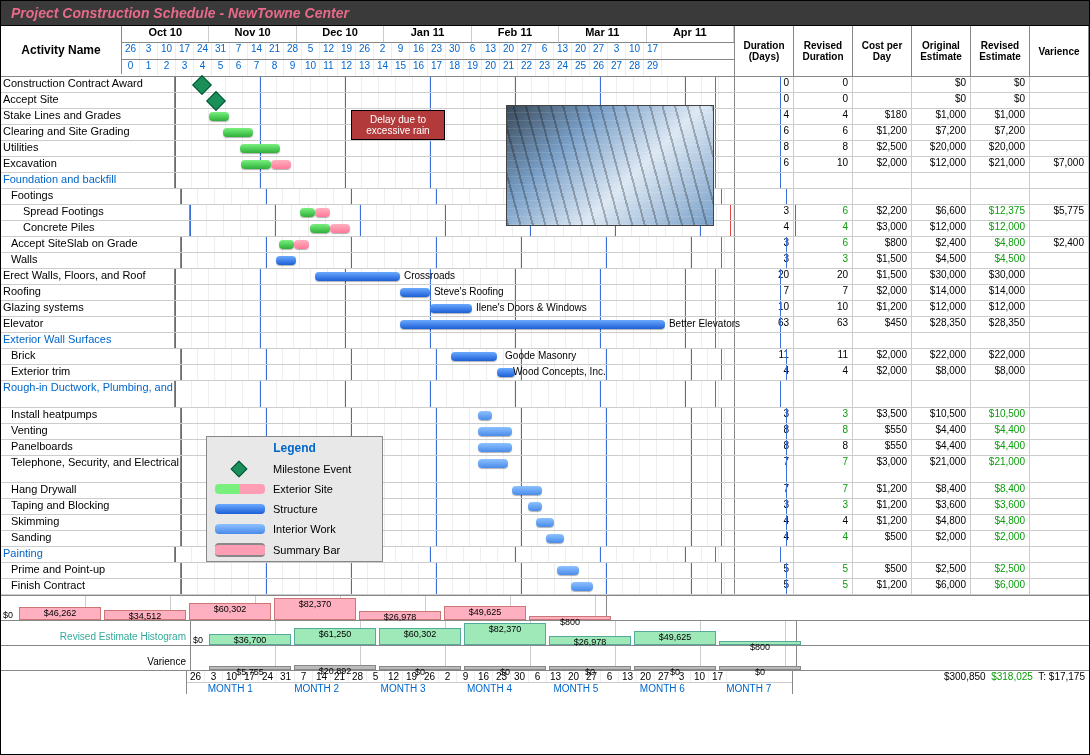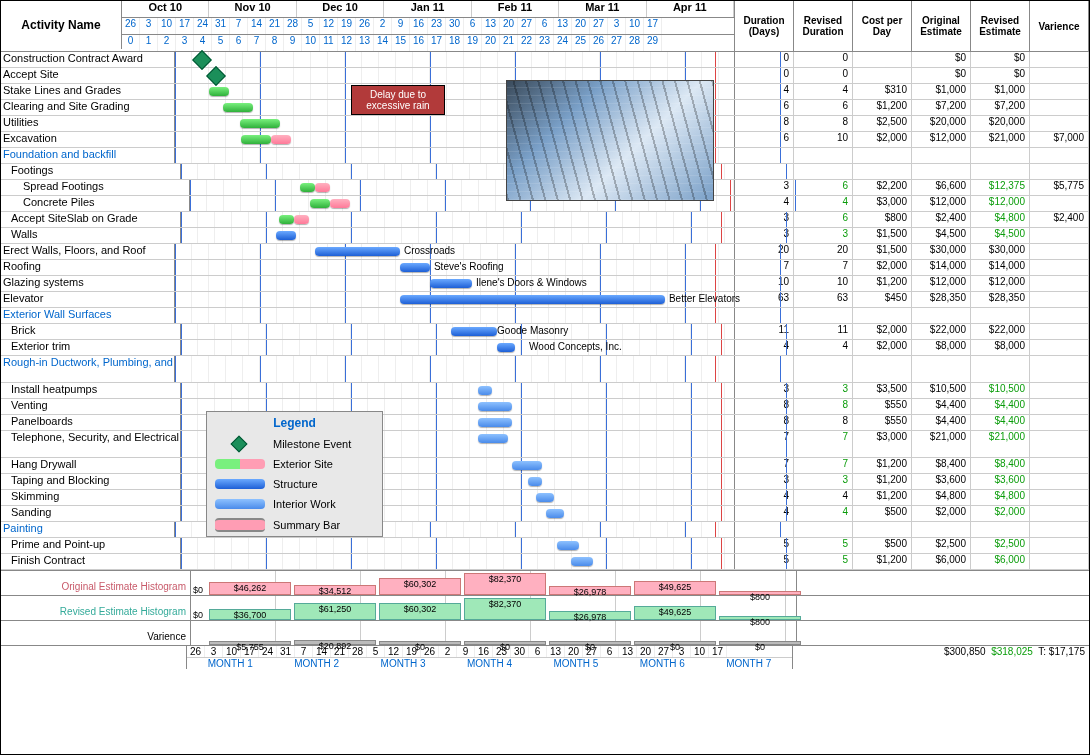--- a/index.html
+++ b/index.html
@@ -61,20 +61,21 @@
   .footer .ft{width:605px;border-right:1px solid #888}
   .footer .fr{flex:1;text-align:right;padding-right:4px}
   .scaleRow{display:flex}
   .scell{width:17px;text-align:center;border-right:1px solid #eee}
   .mlabel{flex:1;text-align:center;color:#0066cc}
 </style>
 </head>
 <body>
 
 <div class="wrap">
+  <div class="titlebar">Project Construction Schedule - NewTowne Center</div>
 
   <div class="hdr">
     <div class="colActivity">Activity Name</div>
     <div class="timeline">
       <div class="months" id="months">
           <div class="mo" style="width: 85px;">Oct  10</div>
           <div class="mo" style="width: 85px;">Nov  10</div>
           <div class="mo" style="width: 85px;">Dec  10</div>
           <div class="mo" style="width: 85px;">Jan  11</div>
           <div class="mo" style="width: 85px;">Feb  11</div>
@@ -217,21 +218,21 @@
             <div class="major" style="left: 340px;"></div>
             <div class="major" style="left: 425px;"></div>
             <div class="major" style="left: 510px;"></div>
             <div class="major" style="left: 605px;"></div>
             <div class="major" style="left: 540px; background: rgb(221, 68, 68);"></div>
             <div class="bar bExt" style="left: 34px; width: 20px;"></div>
           </div>
           <div class="nums">
             <div class="c dur">4</div>
             <div class="c rev">4</div>
-            <div class="c cpd">$310</div>
+            <div class="c cpd">$180</div>
             <div class="c oe">$1,000</div>
             <div class="c re">$1,000</div>
             <div class="c var"></div>
           </div>
         </div>
         <div class="row">
           <div class="act">Clearing and Site Grading</div>
           <div class="gantt">
             <div class="grid"></div>
             <div class="major" style="left: 0px;"></div>
@@ -578,21 +579,21 @@
             <div class="major" style="left: 0px;"></div>
             <div class="major" style="left: 85px;"></div>
             <div class="major" style="left: 170px;"></div>
             <div class="major" style="left: 255px;"></div>
             <div class="major" style="left: 340px;"></div>
             <div class="major" style="left: 425px;"></div>
             <div class="major" style="left: 510px;"></div>
             <div class="major" style="left: 605px;"></div>
             <div class="major" style="left: 540px; background: rgb(221, 68, 68);"></div>
             <div class="bar bStr" style="left: 270px; width: 46px;"></div>
-            <div class="label" style="left: 316px;">Goode Masonry</div>
+            <div class="label" style="left: 324px;">Goode Masonry</div>
           </div>
           <div class="nums">
             <div class="c dur">11</div>
             <div class="c rev">11</div>
             <div class="c cpd">$2,000</div>
             <div class="c oe">$22,000</div>
             <div class="c re">$22,000</div>
             <div class="c var"></div>
           </div>
         </div>
@@ -603,21 +604,21 @@
             <div class="major" style="left: 0px;"></div>
             <div class="major" style="left: 85px;"></div>
             <div class="major" style="left: 170px;"></div>
             <div class="major" style="left: 255px;"></div>
             <div class="major" style="left: 340px;"></div>
             <div class="major" style="left: 425px;"></div>
             <div class="major" style="left: 510px;"></div>
             <div class="major" style="left: 605px;"></div>
             <div class="major" style="left: 540px; background: rgb(221, 68, 68);"></div>
             <div class="bar bStr" style="left: 316px; width: 18px;"></div>
-            <div class="label" style="left: 348px;">Wood Concepts, Inc.</div>
+            <div class="label" style="left: 332px;">Wood Concepts, Inc.</div>
           </div>
           <div class="nums">
             <div class="c dur">4</div>
             <div class="c rev">4</div>
             <div class="c cpd">$2,000</div>
             <div class="c oe">$8,000</div>
             <div class="c re">$8,000</div>
             <div class="c var"></div>
           </div>
         </div>
@@ -934,21 +935,20 @@
         </div>
       <div class="li">
           <span class="sw" style="background:linear-gradient(#ff9db4,#ff9db4);border-top:2px solid #888;border-bottom:2px solid #888"></span>
           <span>Summary Bar</span>
         </div>
     </div>
   </div>
 
   <div id="histos">
       <div class="histo">
-        <div class="hl" style="color: rgb(200, 90, 106);">Original Estimate Histogram</div>
         <div class="hg">
           <div style="position: absolute; left: 2px; bottom: 0px; font-size: 9px;">$0</div>
           <div class="hbar" style="left: 18px; width: 80px; height: 11px;">$46,262</div>
           <div class="hbar" style="left: 103px; width: 80px; height: 8px;">$34,512</div>
           <div class="hbar" style="left: 188px; width: 80px; height: 15px;">$60,302</div>
           <div class="hbar" style="left: 273px; width: 80px; height: 20px;">$82,370</div>
           <div class="hbar" style="left: 358px; width: 80px; height: 7px;">$26,978</div>
           <div class="hbar" style="left: 443px; width: 80px; height: 12px;">$49,625</div>
           <div class="hbar" style="left: 528px; width: 80px; height: 2px;">$800</div>
         </div>

